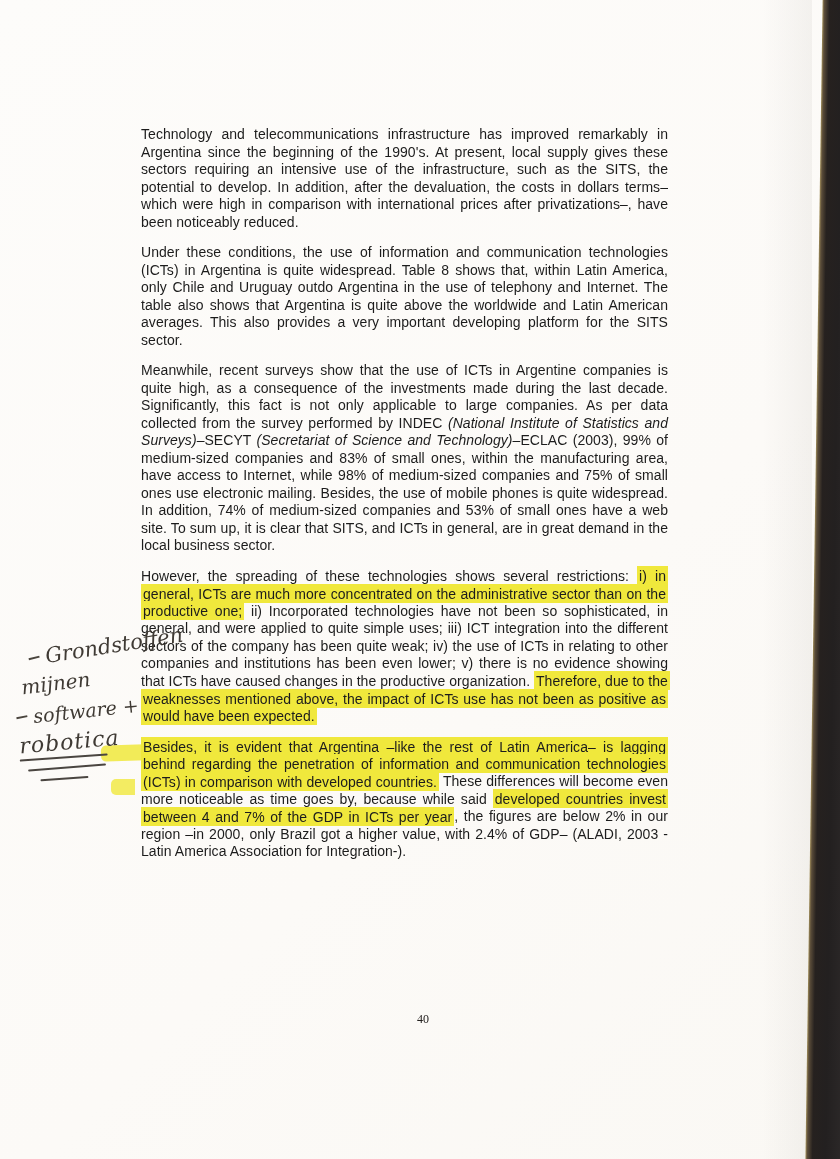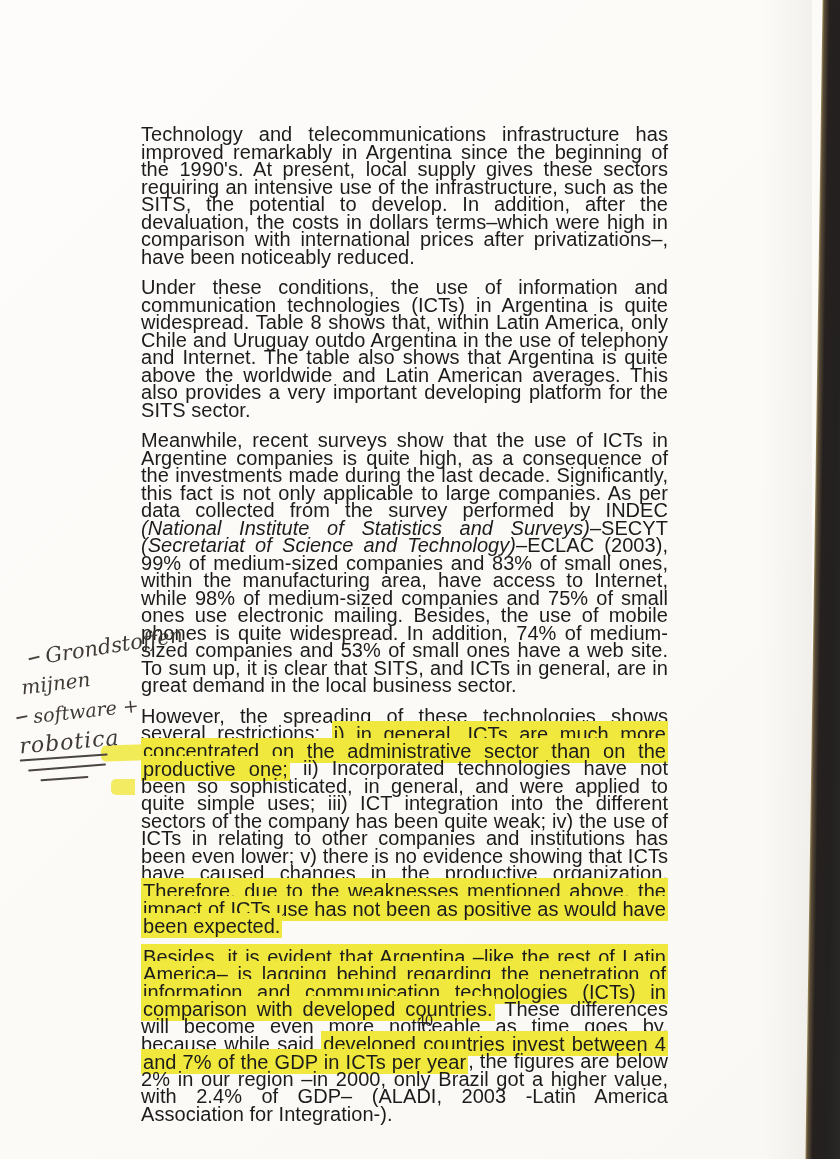--- a/index.html
+++ b/index.html
@@ -20,21 +20,21 @@
   .edge-shadow {
     position:absolute; top:0; bottom:0; right:28px; width:50px;
     background:linear-gradient(90deg, rgba(0,0,0,0) 0%, rgba(60,50,40,0.05) 100%);
   }
   .content { position:absolute; left:141px; top:126px; width:527px; }
   .heading {
     font-size:15px; font-weight:bold; color:#111;
     margin:0 0 21px 0; letter-spacing:0.1px;
   }
   .content p {
-    font-size:20px; line-height:17.5px; text-align:justify;
+    font-size:14px; line-height:17.5px; text-align:justify;
     margin:0 0 13px 0; color:#1c1c1c; letter-spacing:0.05px;
   }
   .hl {
     background:var(--hl,#f0e83c);
     padding:1.5px 2px;
     -webkit-box-decoration-break:clone; box-decoration-break:clone;
   }
   .it { font-style:italic; }
   
   .marginalia {
@@ -59,21 +59,21 @@
   .smudge-a {
     position:absolute; left:101px; top:745px; width:44px; height:16px;
     background:var(--hl,#f0e83c); border-radius:5px 0 0 5px; opacity:.85; transform:rotate(-2deg);
   }
   .smudge-b {
     position:absolute; left:111px; top:779px; width:24px; height:16px;
     background:var(--hl,#f0e83c); border-radius:5px 0 0 5px; opacity:.8;
   }
   .page-number {
     position:absolute; left:417px; top:1012px;
-    font-family:"Liberation Serif", serif; font-size:16px; color:#24211f;
+    font-family:"Liberation Serif", serif; font-size:12px; color:#24211f;
   }
 </style>
 </head>
 <body>
 
 <div class="page">
   <div class="edge-shadow"></div>
   <div class="scan-edge"></div>
 
   <div class="smudge-a"></div>

